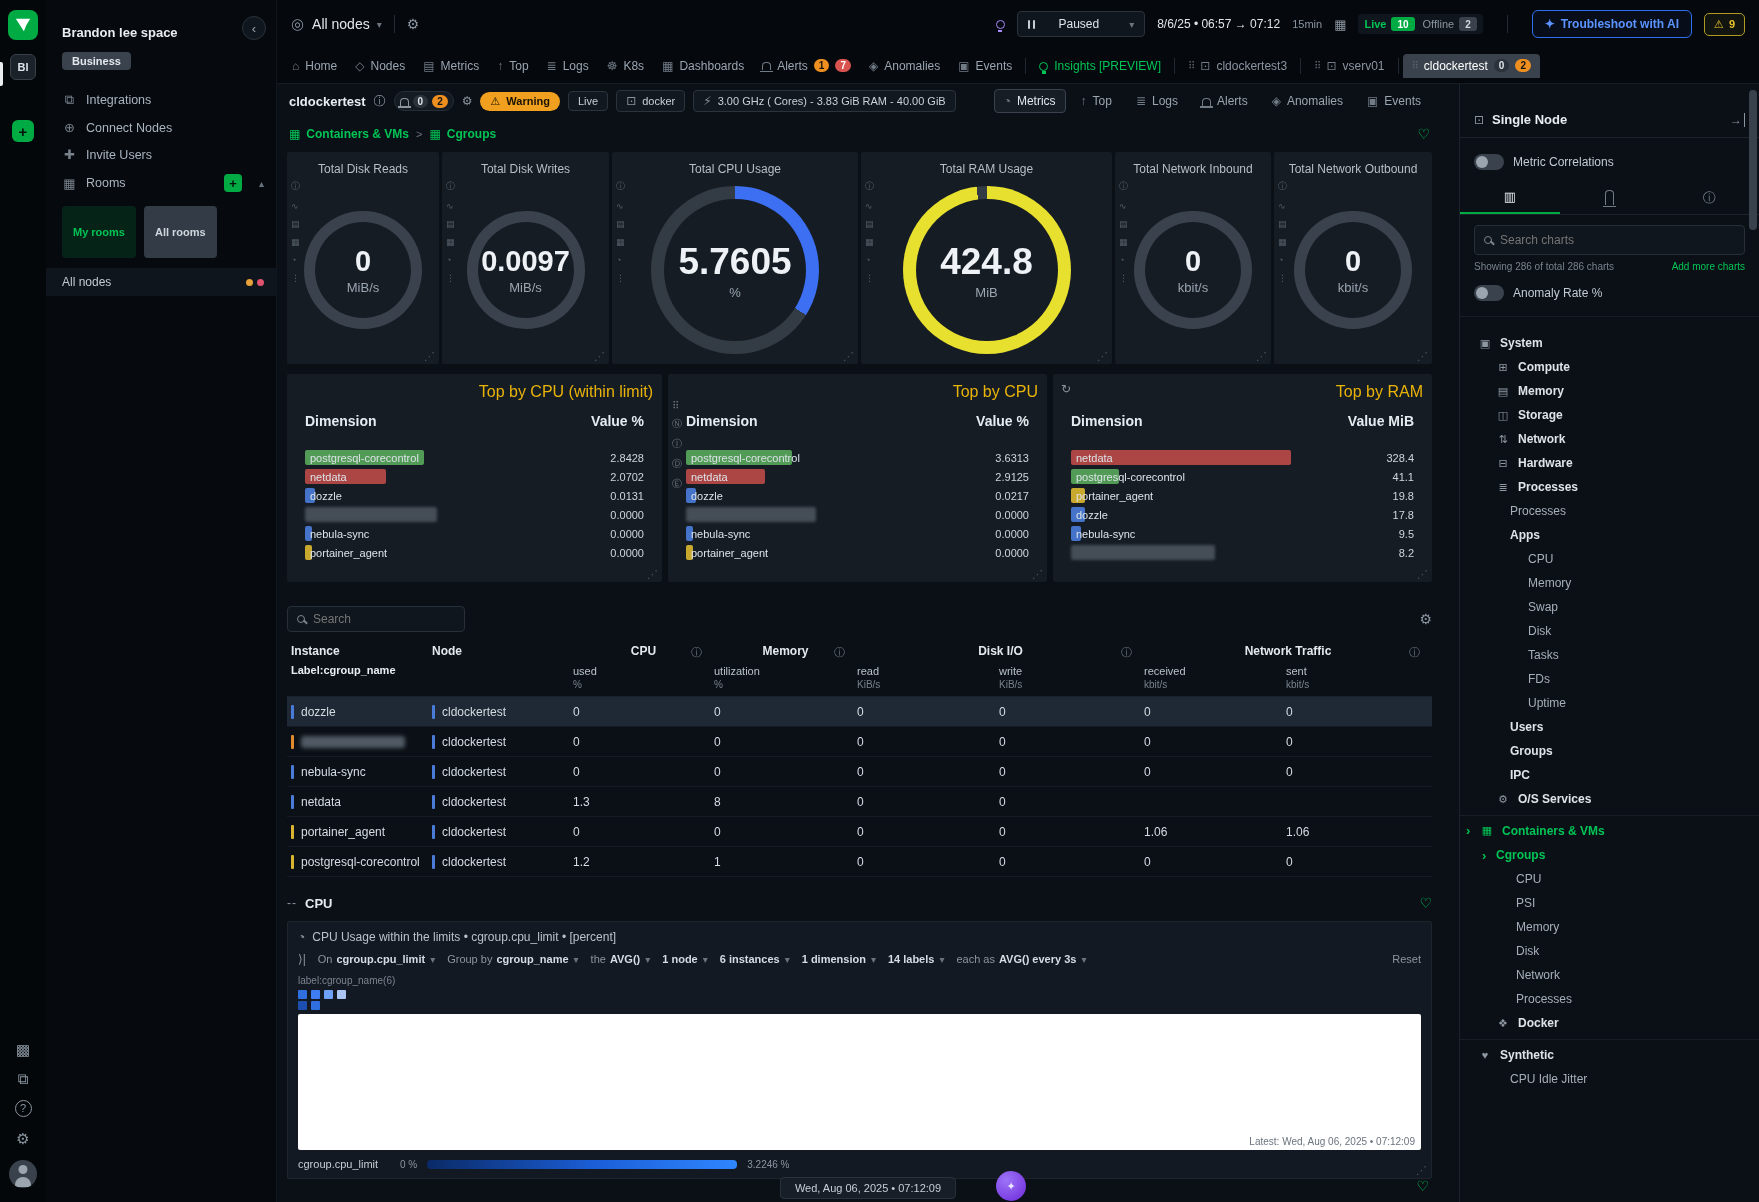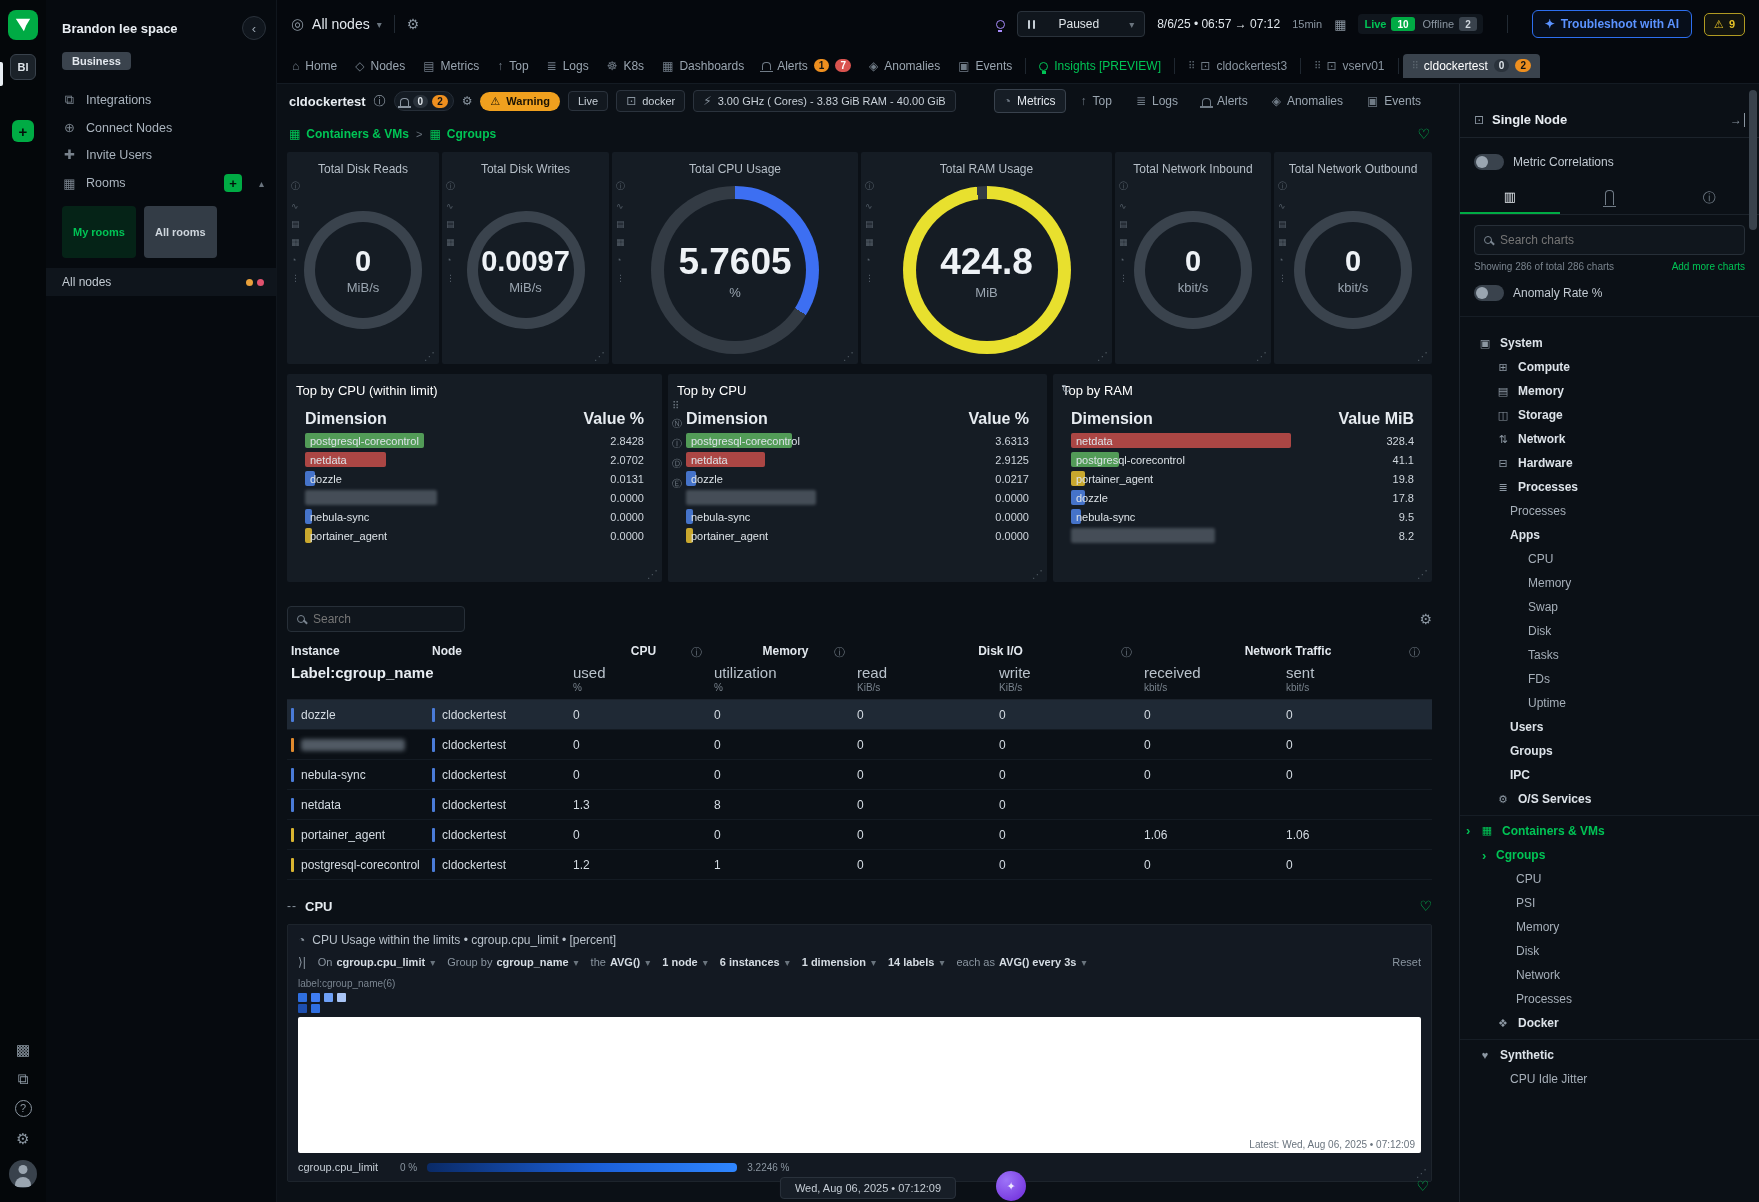--- a/index.html
+++ b/index.html
@@ -15,21 +15,21 @@
 .rail-add{width:22px;height:22px;border-radius:6px;background:#00ab44;color:#04100a;font-size:15px;font-weight:bold;border:none;display:flex;align-items:center;justify-content:center;margin-top:26px}
 .spacer{flex:1}
 .rail-ico{color:#8a95a0;font-size:15px;line-height:1}
 .rail-ico.help{width:17px;height:17px;border:1.5px solid #8a95a0;border-radius:50%;font-size:11px;display:flex;align-items:center;justify-content:center}
 .rail-user{position:relative;width:28px;height:28px;border-radius:50%;background:#39424c;overflow:hidden}
 .rail-user::before{content:"";position:absolute;top:5px;left:50%;transform:translateX(-50%);width:9px;height:9px;border-radius:50%;background:#9aa5b0}
 .rail-user::after{content:"";position:absolute;top:17px;left:50%;transform:translateX(-50%);width:16px;height:10px;border-radius:8px 8px 0 0;background:#9aa5b0}
 
 
 .sidebar{position:absolute;left:46px;top:0;width:231px;height:100%;background:#060a0f;border-right:1px solid #10161d}
-.ws-header{display:flex;align-items:center;padding:16px 10px 0 16px}
+.ws-header{display:flex;align-items:flex-end;padding:16px 10px 0 16px}
 .ws-name{font-size:13px;font-weight:bold;color:#e8edf2}
 .ws-collapse{margin-left:auto;width:24px;height:24px;border-radius:50%;background:#10161d;border:1px solid #2a323b;color:#9aa5b0;font-size:13px;display:flex;align-items:center;justify-content:center}
 .ws-plan{display:inline-block;margin:12px 0 0 16px;background:#3a434d;color:#e3e8ee;font-size:11px;font-weight:bold;padding:3px 10px;border-radius:4px}
 .ws-menu{margin-top:16px}
 .ws-item{display:flex;align-items:center;gap:9px;padding:6px 12px 6px 16px;color:#aab4be;font-size:12.5px}
 .ws-ico{color:#78828c;font-size:13px;width:15px;text-align:center}
 .ws-plus{margin-left:auto;width:18px;height:18px;border-radius:4px;background:#00ab44;color:#04100a;font-weight:bold;font-size:13px;display:flex;align-items:center;justify-content:center}
 .ws-caret{color:#6a747e;font-size:10px;margin-left:8px}
 .room-tabs{display:flex;gap:8px;margin:8px 0 0 16px}
 .rtab{font-size:11px;font-weight:bold;padding:20px 11px;border-radius:4px}
@@ -116,22 +116,22 @@
 .gval{font-weight:bold;color:#eef2f6}
 .ring.sm .gval{font-size:29px}
 .ring.lg .gval{font-size:37px}
 .gunit{font-size:13px;color:#9aa5b0;margin-top:2px}
 .rsz{position:absolute;right:4px;bottom:1px;color:#4c565f;font-size:11px}
 
 
 .ttrow{display:flex;gap:6px;margin-top:10px}
 .ttcard{position:relative;height:208px;background:#151c24;border-radius:2px;padding:9px 9px 4px}
 .ttcard.wA{width:375px}.ttcard.wB{width:379px}.ttcard.wC{width:379px}
-.tttitle{text-align:left;font-size:13px;color:#ffffff}
-.tthdr{display:flex;justify-content:space-between;margin:12px 9px 4px;font-size:16px;font-weight:bold;color:#e6ebf0}
+.tttitle{text-align:right;font-size:16px;color:#eab308}
+.tthdr{display:flex;justify-content:space-between;margin:12px 9px 20px;font-size:14px;font-weight:bold;color:#e6ebf0}
 .ttrows{padding:0 9px}
 .ttr{position:relative;height:17px;margin-bottom:2px;display:flex;align-items:center;font-size:11px}
 .ttbar{position:absolute;left:0;top:1px;bottom:1px;border-radius:2px;opacity:.92}
 .ttr.blur .ttbar{filter:blur(1.5px);opacity:.8}
 .ttname{position:relative;padding-left:5px;color:#dde3e8}
 .ttval{position:relative;margin-left:auto;color:#cfd6dd}
 .ttrail{position:absolute;left:4px;top:26px;display:flex;flex-direction:column;gap:6px;font-size:10px;color:#6a747e}
 .ttref{position:absolute;left:8px;top:8px;color:#8a95a0;font-size:12px}
 
 
@@ -141,21 +141,21 @@
 .mag{display:inline-block;flex:none;width:8px;height:8px;border:1.5px solid #7a8590;border-radius:50%;position:relative}
 .mag::after{content:"";position:absolute;width:5px;height:1.5px;background:#7a8590;transform:rotate(45deg);right:-4px;bottom:0}
 .searchrow .gear{margin-left:auto}
 .ig{display:grid;grid-template-columns:141px 145px 141px 143px 142px 145px 142px 1fr;align-items:center}
 .ighdr{margin-top:12px;font-size:12px;font-weight:bold;color:#e3e8ee}
 .ighdr .gc{position:relative;text-align:center}
 .ighdr .gc .info{position:absolute;right:12px;top:1px;color:#6a747e;font-weight:normal;font-size:11px}
 .ighdr .left{text-align:left;padding-left:4px}
 .sp2{grid-column:5/7}.sp3{grid-column:7/9}
 .igsub{margin-top:6px;padding-bottom:6px;border-bottom:1px solid #1b222b;align-items:start}
-.subl{font-size:15px;color:#b9c2cb}
+.subl{font-size:11px;color:#b9c2cb}
 .subl.first{font-weight:bold;color:#e8edf2;padding-left:4px}
 .subu{font-size:10px;color:#78828c;margin-top:1px}
 .irow{height:30px;border-bottom:1px solid #141b23;font-size:12px;color:#d5dce3}
 .irow.sel{background:#1f2935}
 .icell{display:flex;align-items:center;gap:7px;padding-left:4px}
 .cbar{width:3px;height:14px;border-radius:1px;flex:none}
 .blur-block{width:104px;height:12px;border-radius:3px;background:#515a64;filter:blur(2px)}
 
 
 .sechdr{display:flex;align-items:center;gap:8px;margin-top:16px;height:20px}

